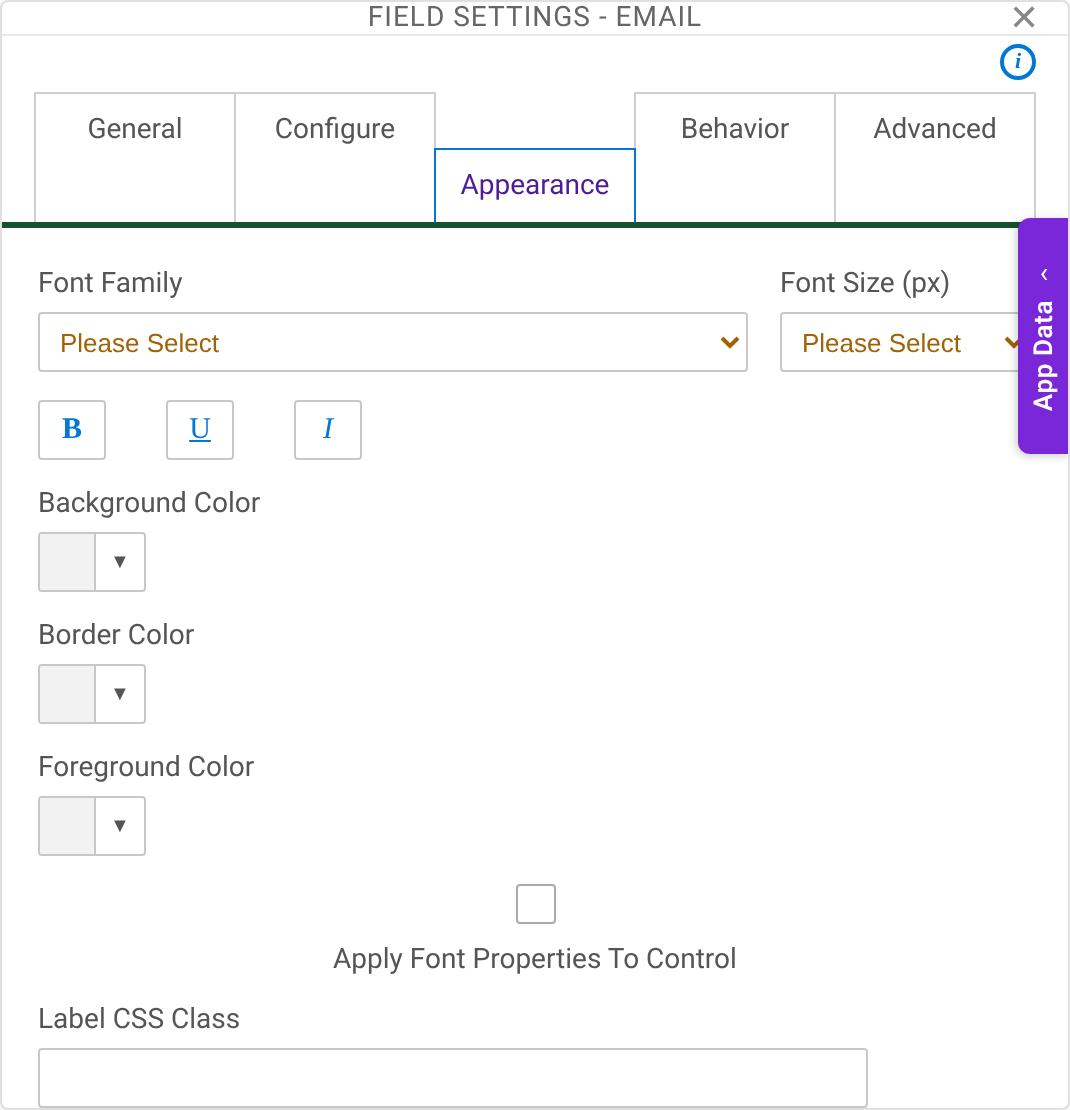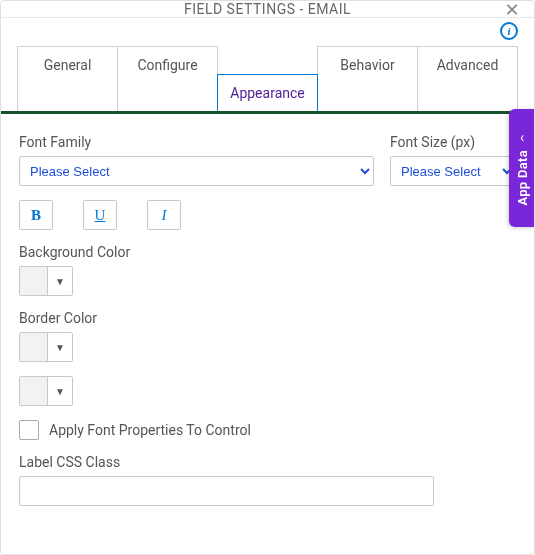--- a/index.html
+++ b/index.html
@@ -15,30 +15,30 @@
 .tab:first-child { margin-left: 0; }
 .tab.active { color: #4c1d95; border-color: #0277d4; border-width: 1px; position: relative; z-index: 1; margin-top: 28px; }
 .body { flex: 1; overflow-y: auto; padding: 20px 18px; position: relative; }
 .body::-webkit-scrollbar { width: 8px; }
 .body::-webkit-scrollbar-thumb { background: #ccc; border-radius: 4px; }
 .row { display: flex; gap: 16px; margin-bottom: 14px; }
 .field { display: flex; flex-direction: column; gap: 6px; }
 .field.grow { flex: 1; }
 .field.sm { width: 126px; }
 .field-label { font-size: 14px; color: #555; }
-select.form-select { width: 100%; height: 30px; border: 1px solid #c8c8c8; border-radius: 2px; padding: 4px 6px; font-size: 13px; color: #1d4ed8; background: #fff; }
+select.form-select { width: 100%; height: 30px; border: 1px solid #c8c8c8; border-radius: 2px; padding: 4px 6px; font-size: 13px; color: #a16207; background: #fff; }
 .style-buttons { display: flex; gap: 30px; }
 .style-btn { width: 34px; height: 30px; border: 1px solid #c8c8c8; border-radius: 2px; display: flex; align-items: center; justify-content: center; font-size: 15px; color: #0277d4; cursor: pointer; background: #fff; font-family: Georgia, 'Times New Roman', serif; }
 .style-btn.b { font-weight: 700; }
 .style-btn.u { text-decoration: underline; }
 .style-btn.i { font-style: italic; }
 .color-picker { display: flex; border: 1px solid #c8c8c8; border-radius: 2px; width: 54px; height: 30px; overflow: hidden; }
 .color-swatch { width: 28px; background: #f2f2f2; }
 .color-toggle { width: 26px; display: flex; align-items: center; justify-content: center; border-left: 1px solid #c8c8c8; cursor: pointer; color: #555; font-size: 10px; }
-.checkbox-row { display: flex; align-items: center; gap: 10px; margin-bottom: 14px; }
+.checkbox-row { display: flex; align-items: center; gap: 10px; margin-bottom: 14px; flex-direction: column; }
 .checkbox { width: 20px; height: 20px; border: 1px solid #aaa; border-radius: 2px; cursor: pointer; background: #fff; }
 .text-input { width: 415px; height: 30px; border: 1px solid #c8c8c8; border-radius: 2px; padding: 4px 8px; font-size: 13px; }
 .side-tab { position: absolute; right: -1px; top: 108px; width: 26px; height: 118px; background: #7a26d9; color: #fff; border-radius: 6px 0 0 6px; display: flex; flex-direction: column; align-items: center; justify-content: center; cursor: pointer; z-index: 5; box-shadow: -1px 1px 4px rgba(0,0,0,0.2); }
 .side-tab-chevron { font-size: 14px; margin-bottom: 6px; line-height: 1; }
 .side-tab-label { writing-mode: vertical-rl; transform: rotate(180deg); font-size: 13px; font-weight: 600; letter-spacing: 0.3px; }
 </style>
 </head>
 <body>
 
 <div class="dialog">
@@ -95,20 +95,21 @@
 
     <div class="field" style="margin-bottom:14px">
       <span class="field-label">Border Color</span>
       <div class="color-picker">
         <div class="color-swatch"></div>
         <div class="color-toggle">▼</div>
       </div>
     </div>
 
     <div class="field" style="margin-bottom:14px">
+      <span class="field-label">Foreground Color</span>
       <div class="color-picker">
         <div class="color-swatch"></div>
         <div class="color-toggle">▼</div>
       </div>
     </div>
 
     <div class="checkbox-row">
       <div class="checkbox"></div>
       <span class="field-label">Apply Font Properties To Control</span>
     </div>

